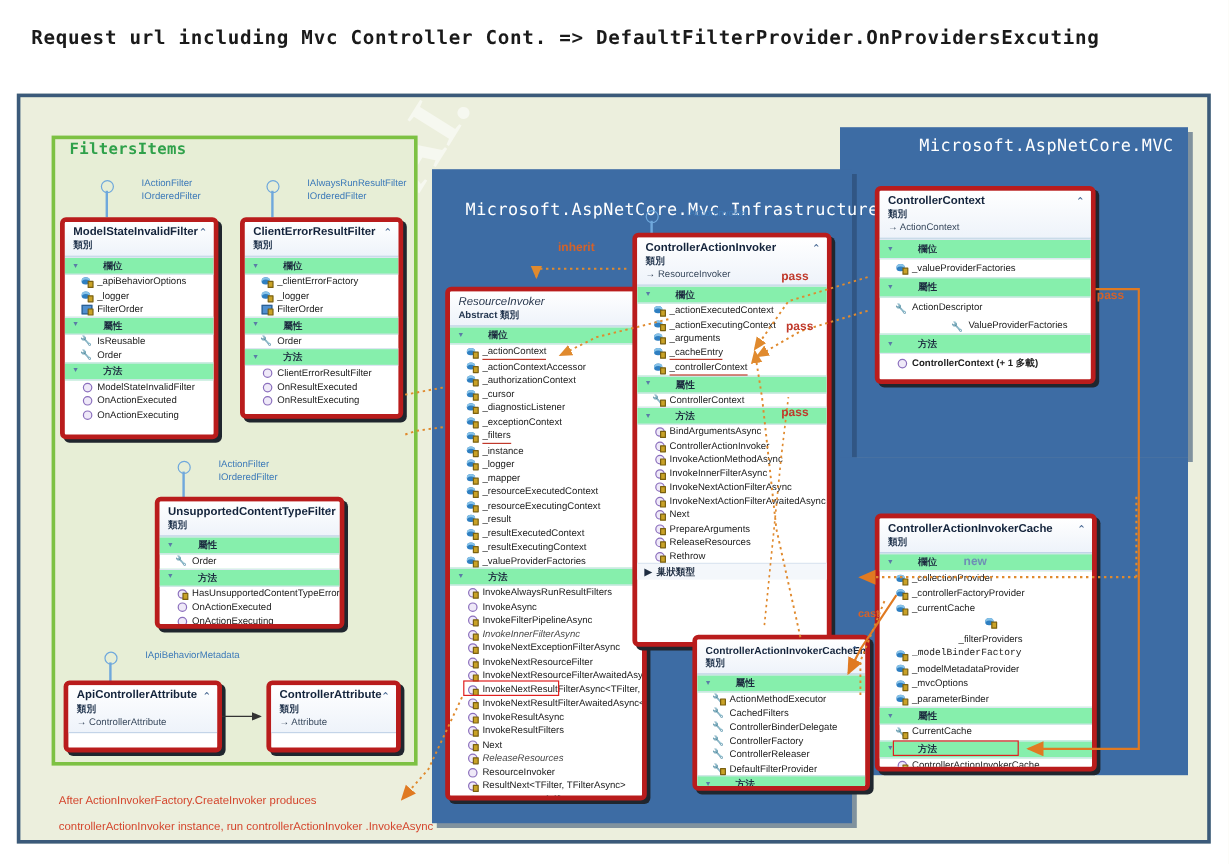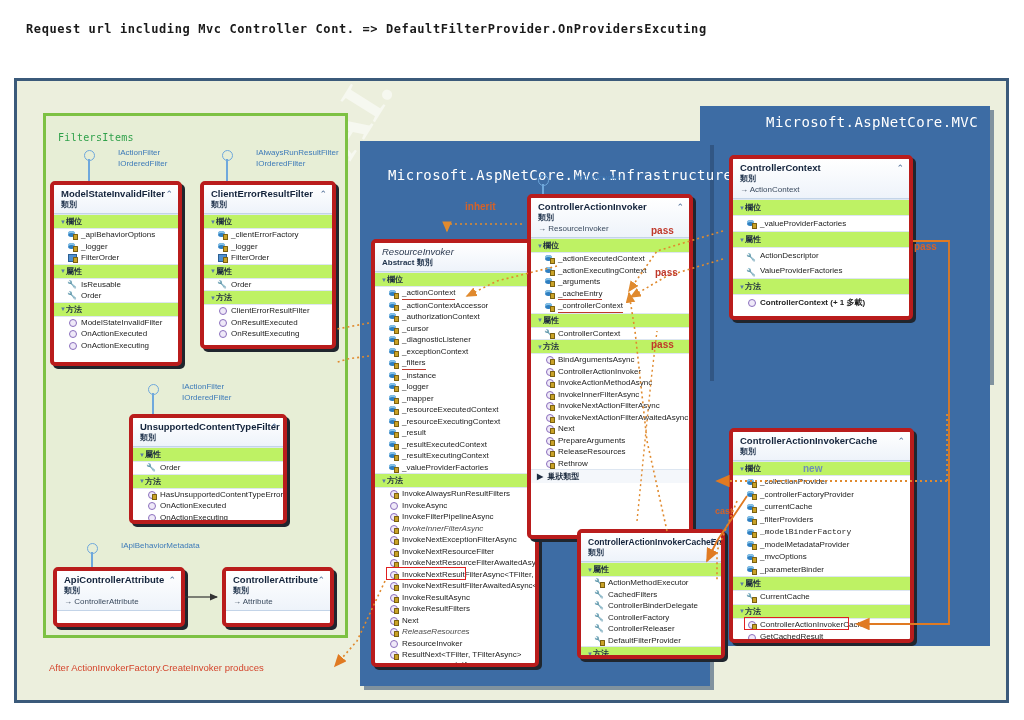--- a/index.html
+++ b/index.html
@@ -6,21 +6,21 @@
   body{
     width:1024px;height:720px;
     background:#ffffff;
     font-family:"Liberation Sans", sans-serif;
     overflow:hidden;
     position:relative;
   }
   .caption{
     position:absolute;left:26px;top:22px;
     font-family:"DejaVu Sans Mono","Liberation Mono",monospace;
-    font-size:12px;font-weight:700;color:#1a1a1a;letter-spacing:.6px;
+    font-size:16px;font-weight:700;color:#1a1a1a;letter-spacing:.6px;
     white-space:nowrap;
     text-align:center;
   }
   
   .canvas{
     position:absolute;left:14px;top:78px;width:995px;height:625px;
     background:#ecefdd;
     border:3px solid #3b5a7a;
     box-sizing:border-box;
     overflow:hidden;
@@ -39,23 +39,23 @@
     position:absolute;right:12px;top:8px;
     font-family:"DejaVu Sans Mono","Liberation Mono",monospace;
     font-size:14px;color:#ffffff;letter-spacing:.4px;white-space:nowrap;
   }
   
   .group-box{
     position:absolute;border:3px solid #7dc143;background:#e7eed6;
     box-sizing:border-box;
   }
   .group-label{
-    position:absolute;left:12px;top:16px;
+    position:absolute;left:12px;top:1px;
     font-family:"DejaVu Sans Mono","Liberation Mono",monospace;
-    font-size:10px;color:#2fa14a;letter-spacing:.3px;
+    font-size:13px;color:#2fa14a;letter-spacing:.3px;font-weight:bold;
   }
   
   .cls{
     position:absolute;background:#ffffff;
     border:4px solid #b91c1c;border-radius:5px;
     box-shadow:3px 3px 0 #20262e;
     box-sizing:border-box;overflow:hidden;
   }
   .cls-hd{
     background:linear-gradient(#ffffff,#eef3fa);
@@ -63,22 +63,22 @@
     position:relative;
   }
   .cls-name{font-size:9.5px;font-weight:700;color:#13233b;line-height:12px;}
   .cls-name.italic{font-style:italic;font-weight:400;color:#2b3a50;}
   .cls-kind{font-size:8px;color:#23364f;line-height:10px;font-weight:700;}
   .cls-base{font-size:8px;color:#3a4a5e;line-height:11px;}
   .chev{
     position:absolute;right:5px;top:4px;font-size:9px;color:#4a6a94;
   }
   .sect{
-    display:flex;align-items:center;gap:0;
-    background:#bef264;border-top:1px solid #dde6f1;border-bottom:1px solid #dde6f1;
+    display:flex;align-items:center;gap:20px;
+    background:#86efac;border-top:1px solid #dde6f1;border-bottom:1px solid #dde6f1;
     padding:1px 6px;font-size:8px;font-weight:700;color:#1d2c40;
   }
   .sect .tri{font-size:6px;color:#5a7ba6;}
   .mem{
     display:flex;align-items:center;gap:4px;
     padding:0 6px 0 14px;font-size:8px;color:#222;line-height:11.5px;
     white-space:nowrap;
   }
   .mem.italic{font-style:italic;color:#4a4a4a;}
   .mem.bold{font-weight:700;}
@@ -711,21 +711,21 @@
         <span>_valueProviderFactories</span>
       </div>
     <div class="sect" style="padding:2px 6px;">
         <span class="tri">▼</span>
         <span>屬性</span>
       </div>
     <div class="mem" style="line-height:15px;">
         <span class="ico ico-prop"></span>
         <span>ActionDescriptor</span>
       </div>
-    <div class="mem" style="line-height:15px;">
+    <div class="mem" style="line-height:15px;margin-left:47px;">
         <span class="ico ico-prop"></span>
         <span>ValueProviderFactories</span>
       </div>
     <div class="sect" style="padding:2px 6px;">
         <span class="tri">▼</span>
         <span>方法</span>
       </div>
     <div class="mem bold" style="line-height:15px;">
         <span class="ico ico-method"></span>
         <span>ControllerContext (+ 1 多載)</span>
@@ -753,21 +753,21 @@
           <span class="lock"></span>
         </span>
         <span>_controllerFactoryProvider</span>
       </div>
     <div class="mem" style="line-height:12.5px;">
         <span class="ico ico-field">
           <span class="lock"></span>
         </span>
         <span>_currentCache</span>
       </div>
-    <div class="mem" style="line-height:12.5px;">
+    <div class="mem" style="line-height:12.5px;flex-direction:column;">
         <span class="ico ico-field">
           <span class="lock"></span>
         </span>
         <span>_filterProviders</span>
       </div>
     <div class="mem" style="line-height:12.5px;font-family:Liberation Mono, monospace;">
         <span class="ico ico-field">
           <span class="lock"></span>
         </span>
         <span>_modelBinderFactory</span>
@@ -912,14 +912,15 @@
 
   <div class="conn-lbl" style="left:448px;top:120px;">inherit</div>
   <div class="conn-lbl red" style="left:634px;top:144px;">pass</div>
   <div class="conn-lbl red" style="left:638px;top:186px;">pass</div>
   <div class="conn-lbl red" style="left:634px;top:258px;">pass</div>
   <div class="conn-lbl" style="left:897px;top:160px;">pass</div>
   <div class="conn-lbl blue" style="left:786px;top:382px;">new</div>
   <div class="conn-lbl" style="left:698px;top:425px;font-size:9px;">cast</div>
 
   <div class="note" style="left:32px;top:581px;text-align:center;">After   ActionInvokerFactory.CreateInvoker   produces</div>
+  <div class="note" style="left:32px;top:603px;">controllerActionInvoker instance, run controllerActionInvoker .InvokeAsync</div>
 
 </div>
 
 </body></html>

